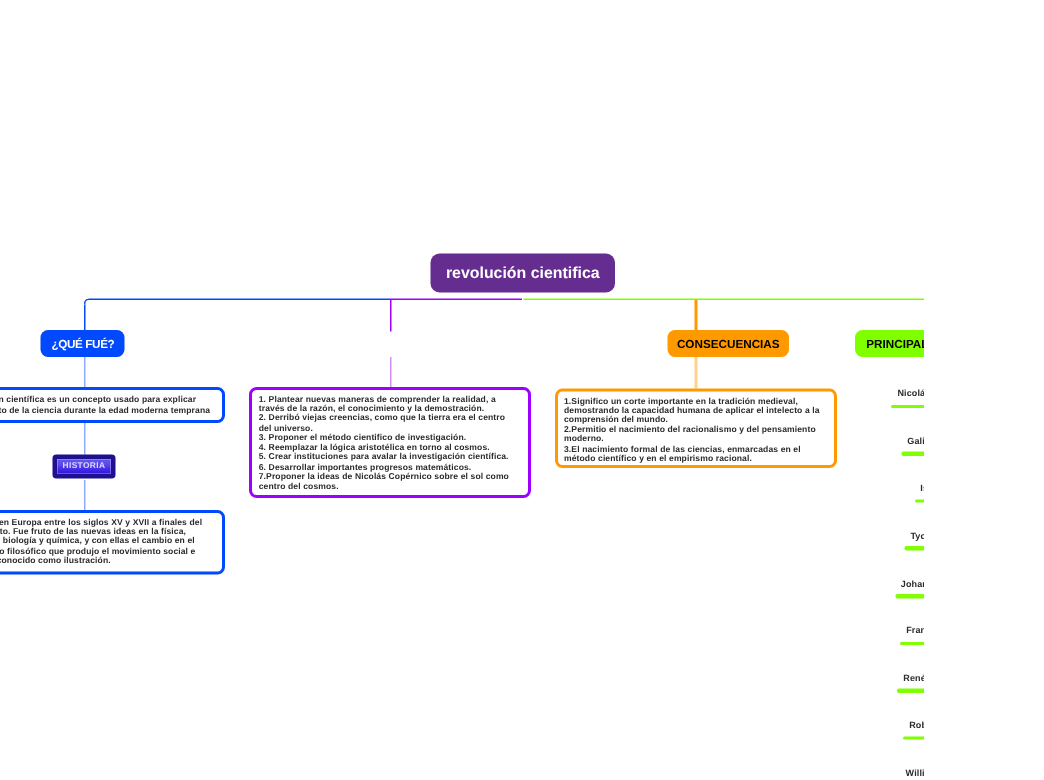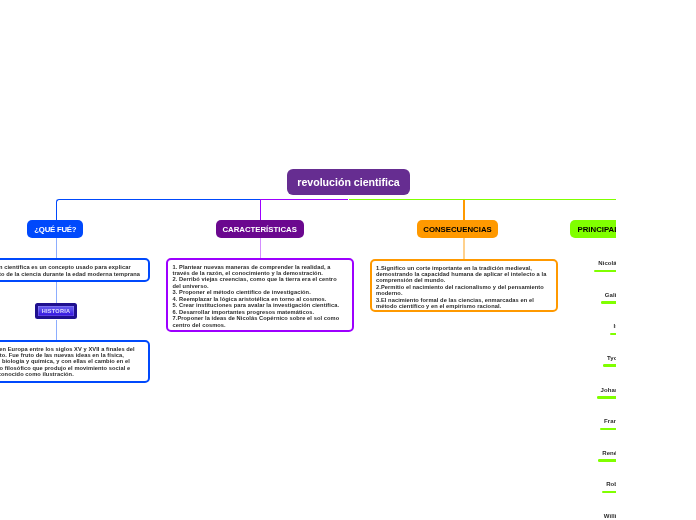--- a/index.html
+++ b/index.html
@@ -39,21 +39,21 @@
   .v2-green {left:640.9px;top:238px;height:22px;background:#63dd00;}
 
   
   .rootnode{left:287px;top:169px;width:123px;height:26px;background:#662d91;
             color:#fff;font-size:10.6px;border-radius:6px;letter-spacing:0;font-weight:bold;}
 
   
   .node{height:17.6px;font-size:7.8px;border-radius:5px;letter-spacing:0px;justify-content:center;}
   .n-blue  {left:27.4px;top:220.4px;width:55.8px;background:#0049fc;color:#fff;letter-spacing:-.26px;}
   .n-purple{left:215.6px;top:220.4px;width:88.1px;background:#6b088f;color:#fff;}
-  .n-orange{left:417px;top:220.4px;width:81px;background:#ff9900;color:#000;}
+  .n-orange{left:445px;top:220.4px;width:81px;background:#ff9900;color:#000;}
   .n-green {left:570px;top:220.4px;width:142.6px;background:#80ff00;color:#000;}
 
   
   .cbox{border-radius:5px;font-size:5.7px;color:#2b2b2b;line-height:6.45px;
         padding:4px 4px;font-weight:600;letter-spacing:0.08px;}
   .cb-blue{border:2.8px solid #0049fc;}
   .cb-purple{border:2.6px solid #9d00ff;}
   .cb-orange{border:2.4px solid #ff9900;}
   #cb-def{left:-41.5px;top:258.2px;width:191.6px;height:23.5px;}
   #cb-ctx{left:-38.9px;top:339.5px;width:189px;height:43px;}
@@ -101,23 +101,20 @@
   <div class="vline2 v2-purple"></div>
   <div class="vline2 v2-orange"></div>
   <div class="vline2 v2-green"></div>
 
   <div class="rootnode">
     <span>revolución cientifica</span>
   </div>
 
   <div class="node n-blue" id="nd0">
       <span>¿QUÉ FUÉ?</span>
-    </div>
-  <div class="node n-purple" id="nd1">
-      <span>CARACTERÍSTICAS</span>
     </div>
   <div class="node n-orange" id="nd2">
       <span>CONSECUENCIAS</span>
     </div>
   <div class="node n-green" id="nd3">
       <span>PRINCIPALES REPRESENTANTES</span>
     </div>
 
   <div class="seg sub-v sv1"></div>
   <div class="seg sub-v sv2"></div>

